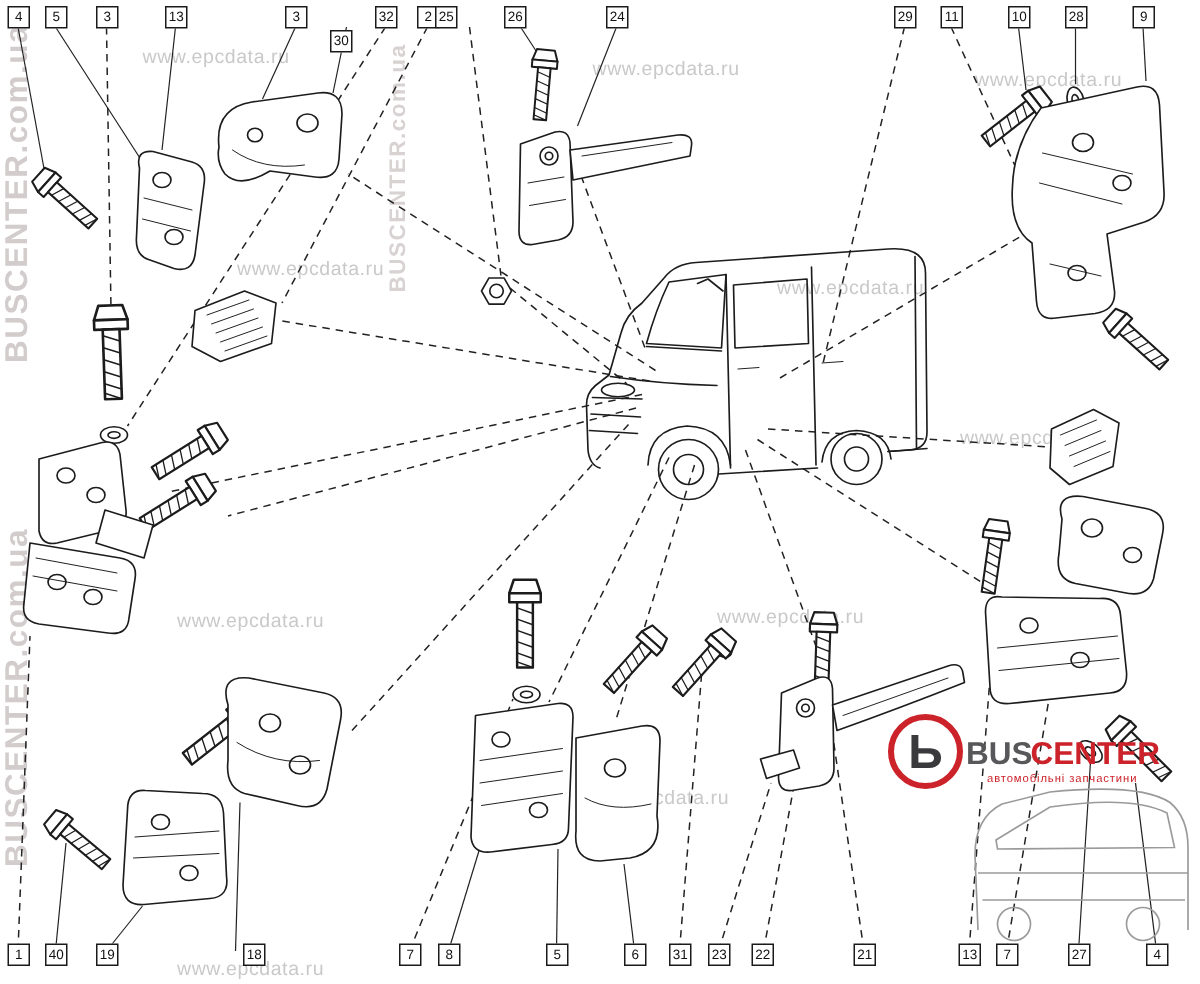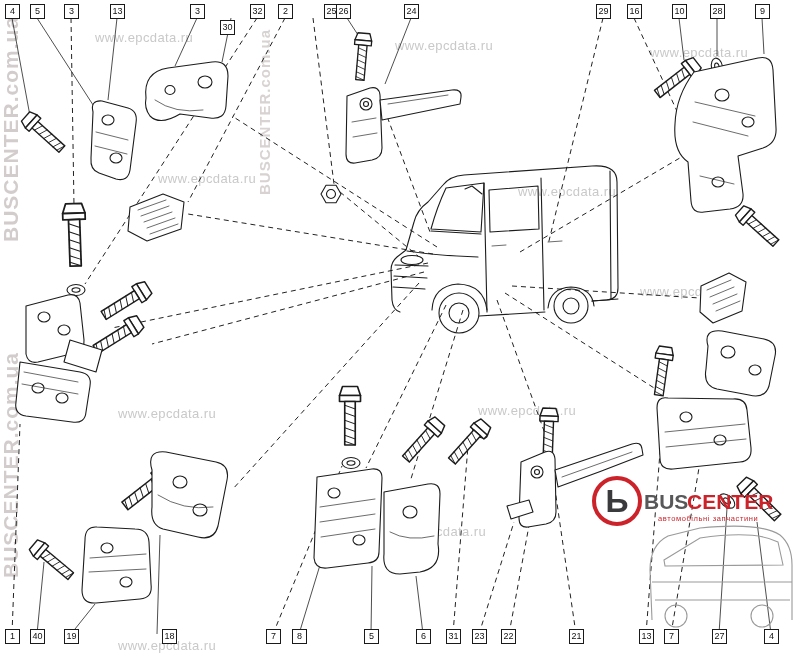--- a/index.html
+++ b/index.html
@@ -266,25 +266,25 @@
 </svg>
 
   <div class="callout" style="left:5px;top:4px">4</div>
   <div class="callout" style="left:30px;top:4px">5</div>
   <div class="callout" style="left:64px;top:4px">3</div>
   <div class="callout" style="left:110px;top:4px">13</div>
   <div class="callout" style="left:190px;top:4px">3</div>
   <div class="callout" style="left:220px;top:20px">30</div>
   <div class="callout" style="left:250px;top:4px">32</div>
   <div class="callout" style="left:278px;top:4px">2</div>
-  <div class="callout" style="left:324px;top:4px">25</div>
+  <div class="callout" style="left:290px;top:4px">25</div>
   <div class="callout" style="left:336px;top:4px">26</div>
   <div class="callout" style="left:404px;top:4px">24</div>
   <div class="callout" style="left:596px;top:4px">29</div>
-  <div class="callout" style="left:627px;top:4px">16</div>
+  <div class="callout" style="left:627px;top:4px">11</div>
   <div class="callout" style="left:672px;top:4px">10</div>
   <div class="callout" style="left:710px;top:4px">28</div>
   <div class="callout" style="left:755px;top:4px">9</div>
 
   <div class="callout" style="left:5px;top:629px">1</div>
   <div class="callout" style="left:30px;top:629px">40</div>
   <div class="callout" style="left:64px;top:629px">19</div>
   <div class="callout" style="left:162px;top:629px">18</div>
   <div class="callout" style="left:266px;top:629px">7</div>
   <div class="callout" style="left:292px;top:629px">8</div>

